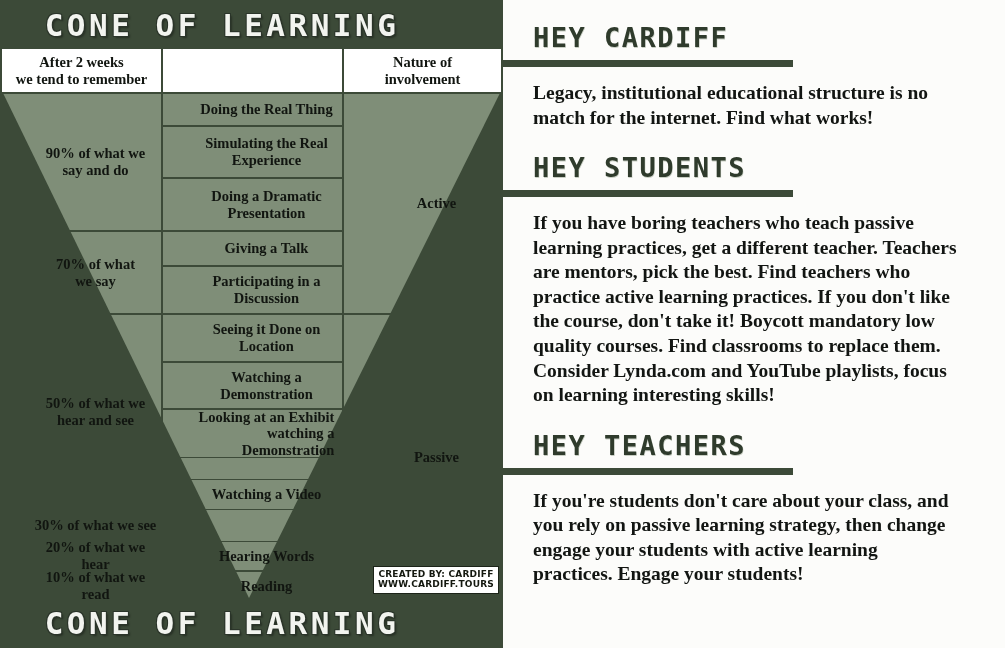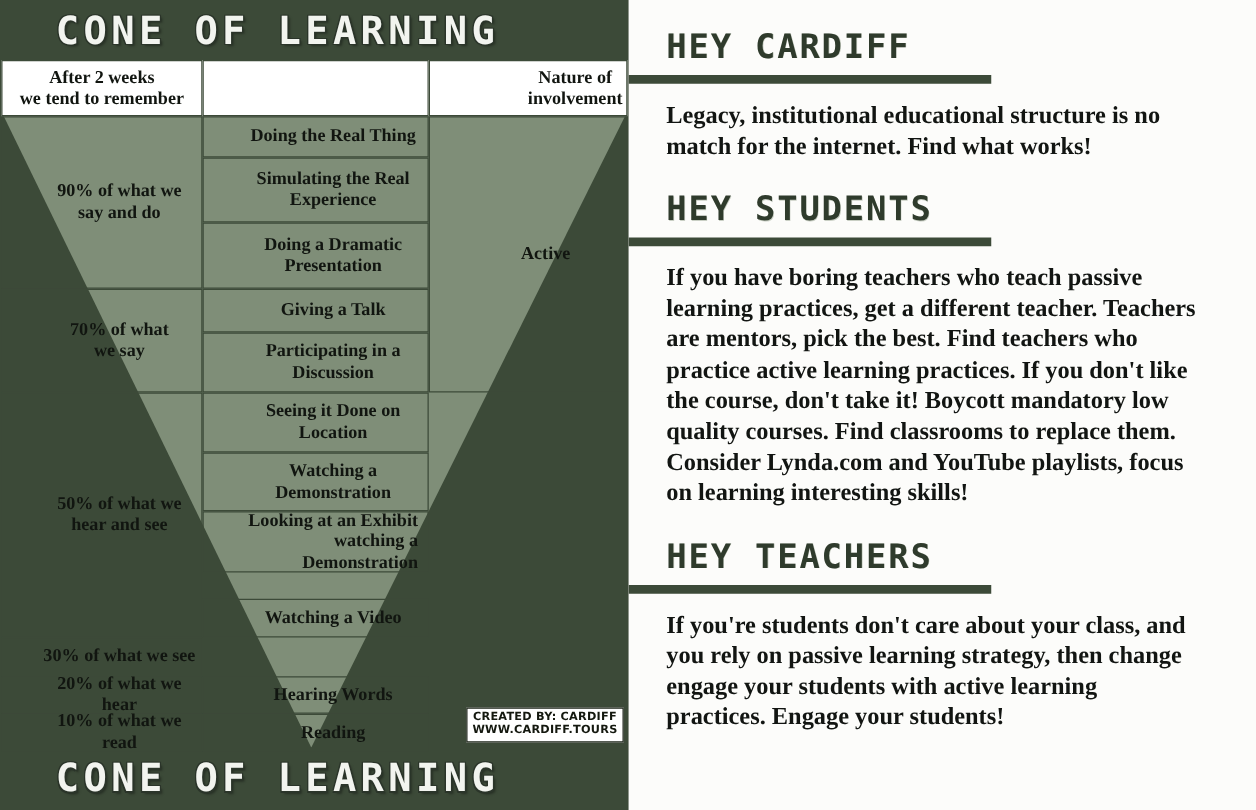--- a/index.html
+++ b/index.html
@@ -80,21 +80,21 @@
     color: #111510;
     font-size: 14.5px;
     font-weight: bold;
     line-height: 1.12;
     padding: 1px 3px;
     background: transparent;
   }
   .cell.filled { background: #ffffff; }
   .c-left  { width: 161px; }
   .c-mid   { width: 181px; }
-  .c-right { width: 159px; justify-content: flex-end; }
+  .c-right { width: 159px; }
 
   .c-left  span, .c-mid span, .c-right span { display: block; }
 
   
   #header-row .cell { background: #ffffff; }
 
   
   .vcell {
     position: absolute;
     border: 1.5px solid #3c4a38;
@@ -278,20 +278,23 @@
         <div class="vcell c-mid" style="left:161px; top:493px; height:30px;">
           <span>Hearing Words</span>
         </div>
         <div class="vcell c-mid" style="left:161px; top:523px; height:30px;">
           <span>Reading</span>
         </div>
 
         <div class="vcell c-right" style="left:342px; top:45px; height:221px;">
           <span>Active</span>
         </div>
+        <div class="vcell c-right" style="left:342px; top:266px; height:287px;">
+          <span>Passive</span>
+        </div>
 
         <div id="credit">
           <span>CREATED BY: CARDIFF</span>
           <span>WWW.CARDIFF.TOURS</span>
         </div>
 
       </div>
     </div>
 
     <div class="banner" id="banner-bottom">CONE OF LEARNING</div>

